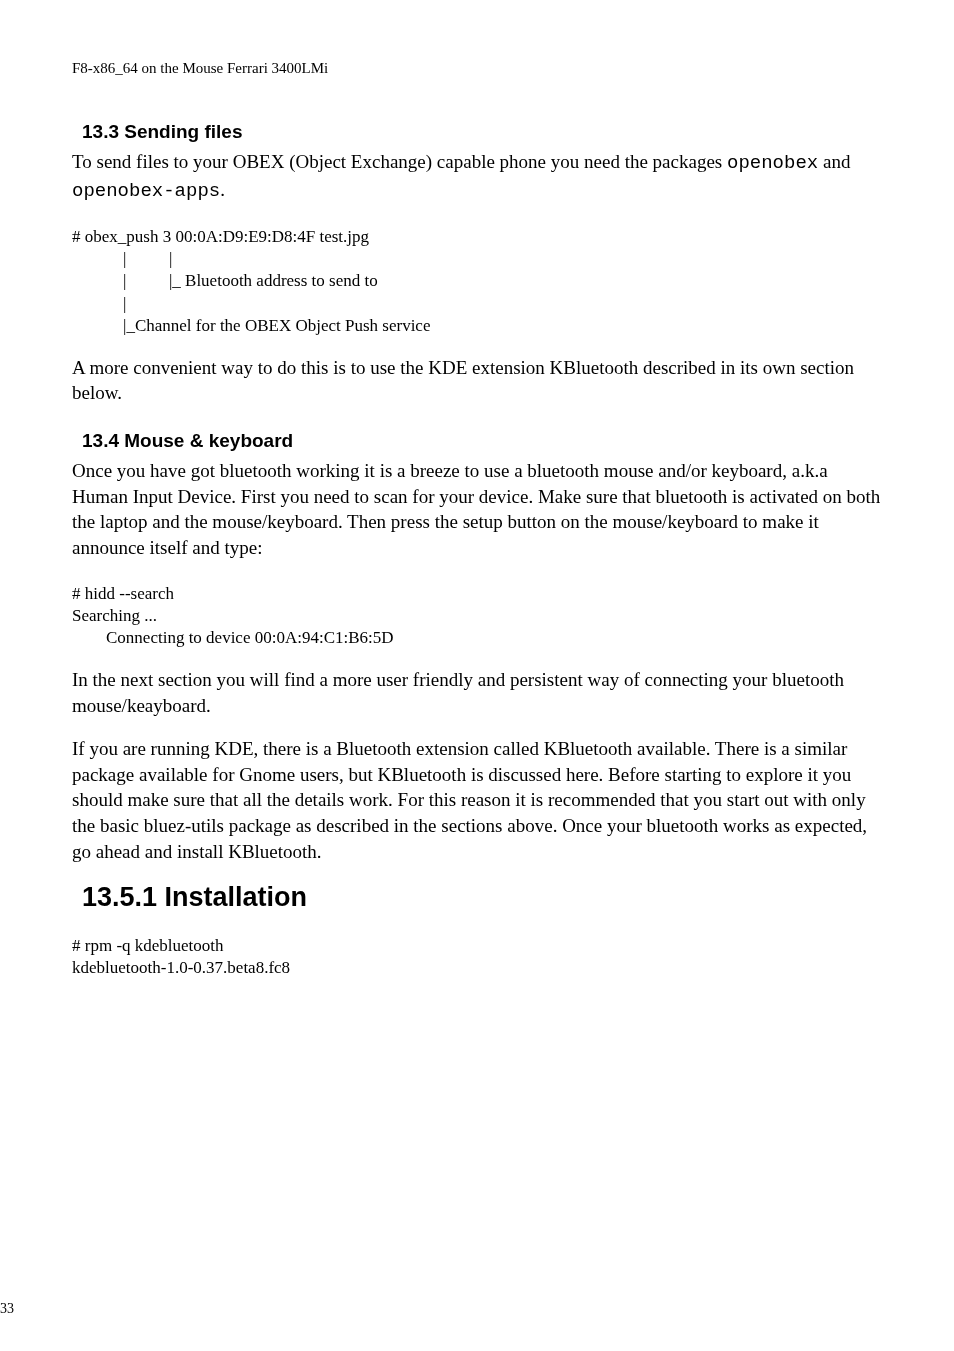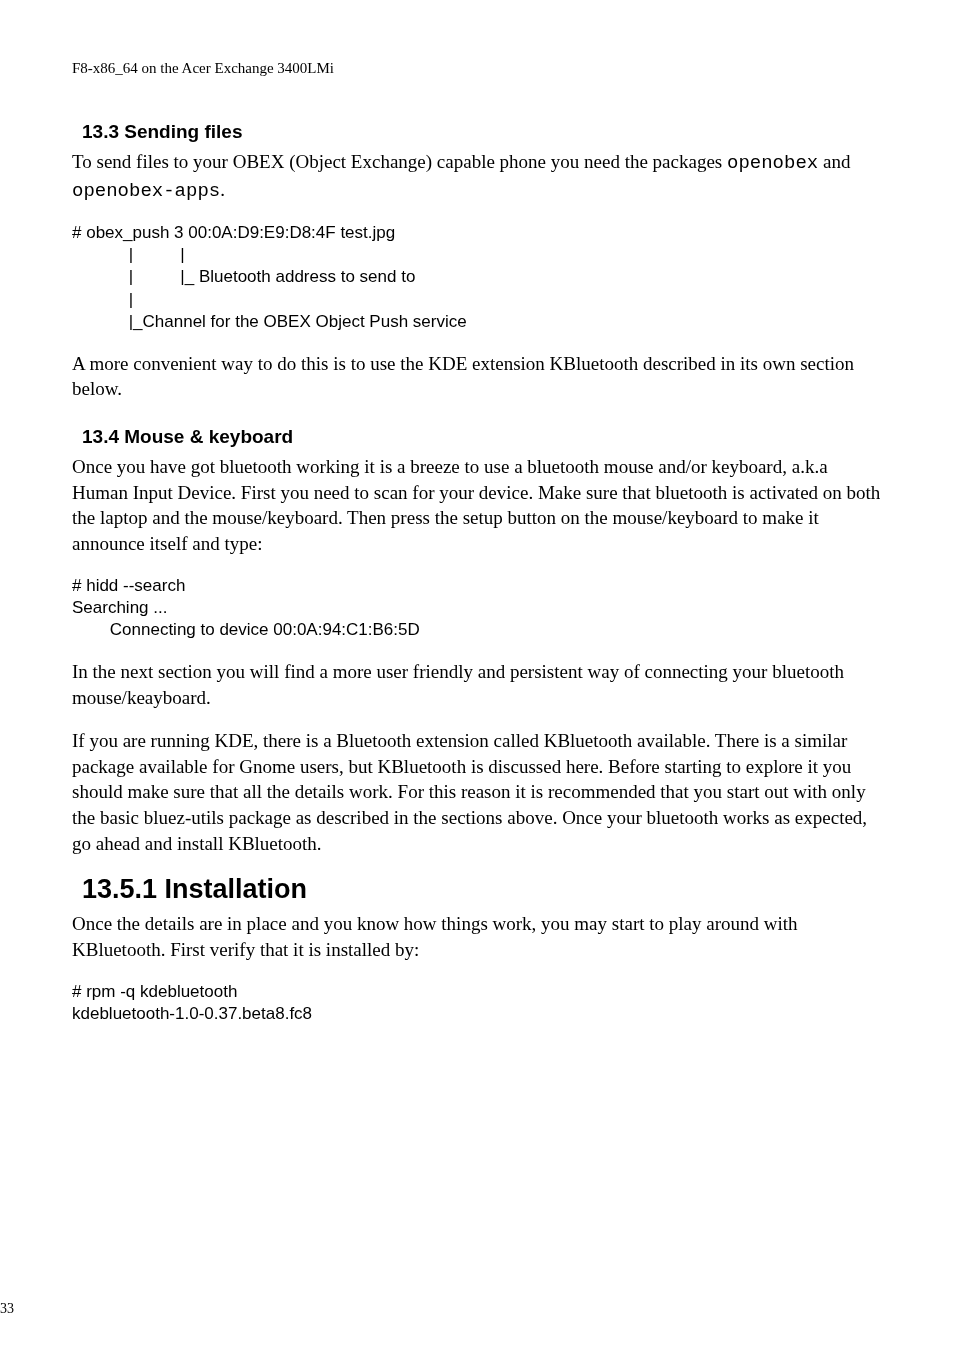--- a/index.html
+++ b/index.html
@@ -36,45 +36,45 @@
     padding-left: 10px;
   }
   h3.subsection {
     font-family: Verdana, Arial, sans-serif;
     font-weight: bold;
     font-size: 27px;
     margin: 18px 0 6px 0;
     padding-left: 10px;
   }
   pre.code {
-    font-family: Liberation Sans, sans-serif;
+    font-family: Liberation Serif, serif;
     font-size: 17px;
     line-height: 1.3;
-    margin: 14px 0 18px 0;
+    margin: 22px 0 18px 0;
     white-space: pre;
   }
   .mono {
     font-family: 'Courier New', Courier, monospace;
   }
   .page-number {
     position: absolute;
     bottom: 34px;
     left: 0;
     width: 100%;
     text-align: left;
     font-family: Georgia, 'Times New Roman', serif;
     font-size: 14px;
   }
 </style>
 </head>
 <body>
 
 <div class="page">
 
-  <div class="running-header">F8-x86_64 on the Acer Exchange 3400LMi</div>
+  <div class="running-header">F8-x86_64 on the Mouse Ferrari 3400LMi</div>
 
 
   <h2 class="section">13.3 Sending files</h2>
   <p class="body">
     <span>To send files to your OBEX (Object Exchange) capable phone you need the packages </span><span class="mono">openobex</span><span> and </span><span class="mono">openobex-apps</span><span>.</span>
   </p>
   <pre class="code"># obex_push 3 00:0A:D9:E9:D8:4F test.jpg
             |          |
             |          |_ Bluetooth address to send to
             |
@@ -84,18 +84,17 @@
   <h2 class="section">13.4 Mouse &amp; keyboard</h2>
   <p class="body">Once you have got bluetooth working it is a breeze to use a bluetooth mouse and/or keyboard, a.k.a Human Input Device. First you need to scan for your device. Make sure that bluetooth is activated on both the laptop and the mouse/keyboard. Then press the setup button on the mouse/keyboard to make it announce itself and type:</p>
   <pre class="code"># hidd --search
 Searching ...
         Connecting to device 00:0A:94:C1:B6:5D</pre>
   <p class="body">In the next section you will find a more user friendly and persistent way of connecting your bluetooth mouse/keayboard.</p>
 
   <p class="body">If you are running KDE, there is a Bluetooth extension called KBluetooth available. There is a similar package available for Gnome users, but KBluetooth is discussed here. Before starting to explore it you should make sure that all the details work. For this reason it is recommended that you start out with only the basic bluez-utils package as described in the sections above. Once your bluetooth works as expected, go ahead and install KBluetooth.</p>
 
   <h3 class="subsection">13.5.1 Installation</h3>
-  <p class="body">Once the details are in place and you know how things work, you may start to play around with KBluetooth. First verify that it is installed by:</p>
   <pre class="code"># rpm -q kdebluetooth
 kdebluetooth-1.0-0.37.beta8.fc8</pre>
 
   <div class="page-number">33</div>
 </div>
 
 </body></html>

